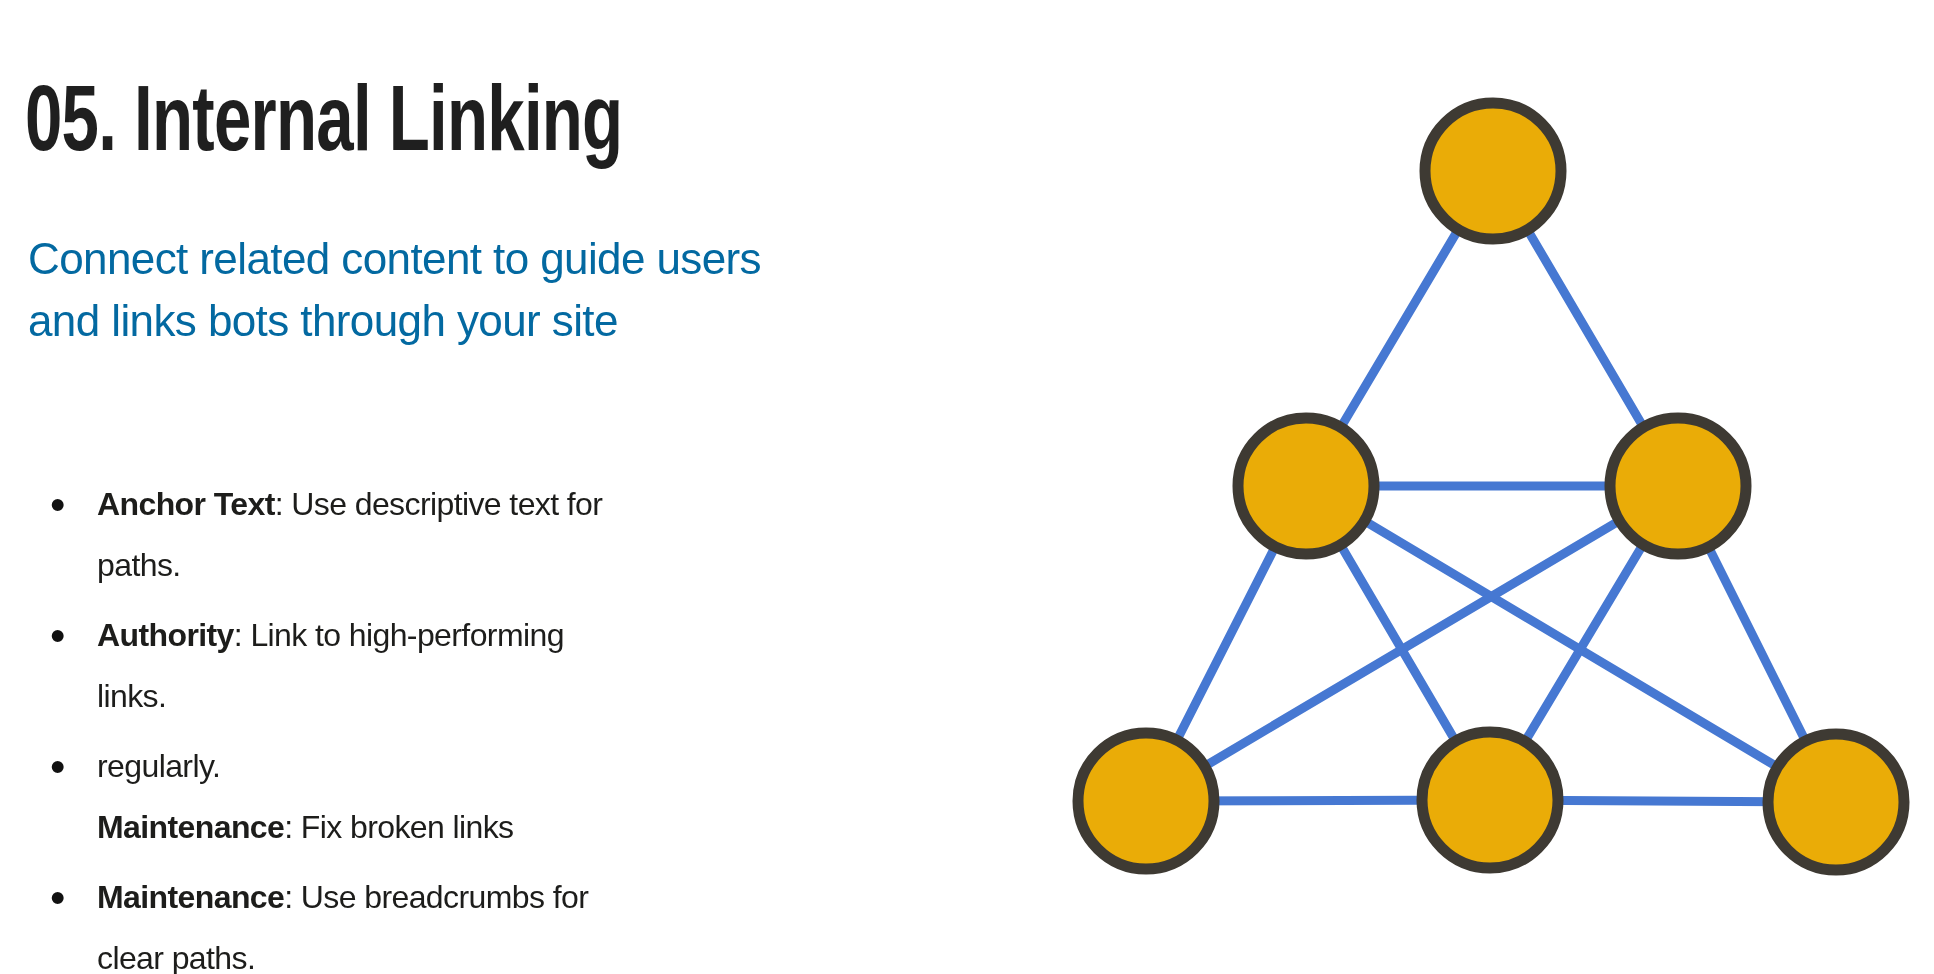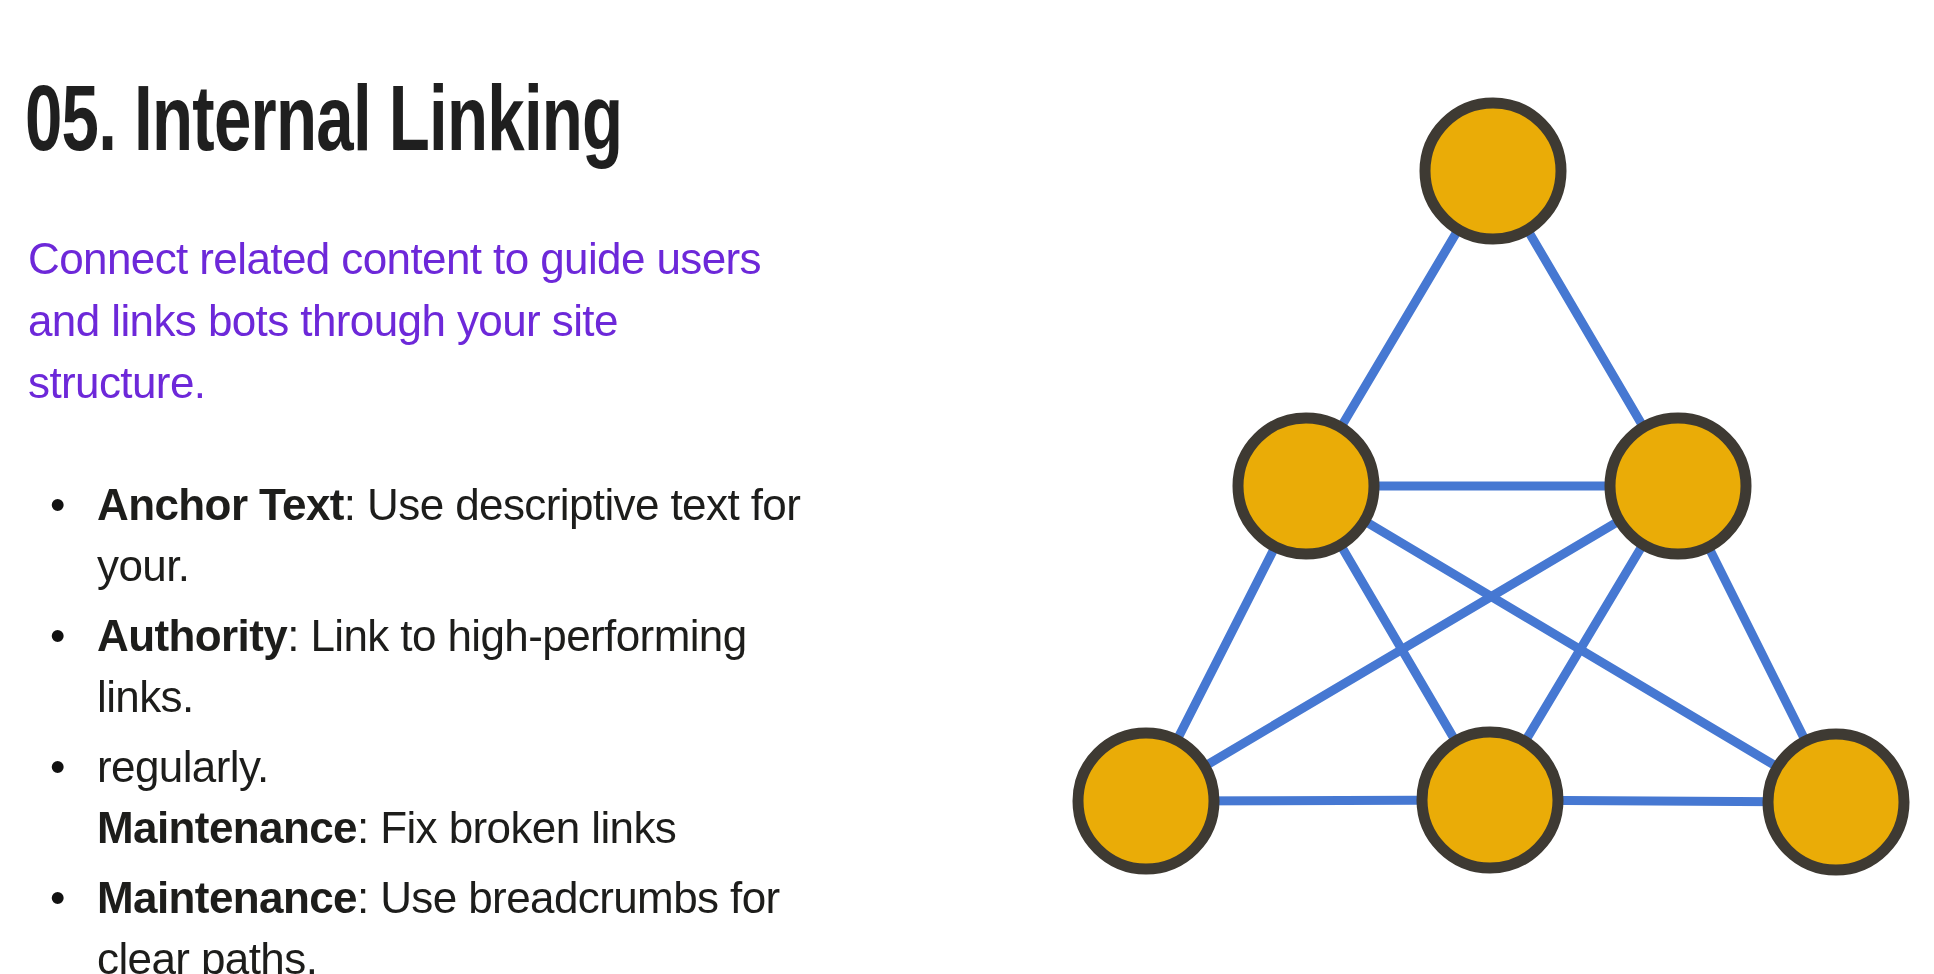--- a/index.html
+++ b/index.html
@@ -32,42 +32,42 @@
     transform-origin: left top;
     white-space: nowrap;
   }
   .intro {
     position: absolute;
     left: 28px;
     top: 228px;
     font-size: 44px;
     line-height: 62px;
     letter-spacing: -0.6px;
-    color: #6d28d9;
+    color: #0369a1;
   }
   .intro .line { white-space: nowrap; }
   .bullets {
     position: absolute;
     left: 50px;
     top: 474px;
   }
   .bullet-item {
     display: flex;
     align-items: flex-start;
     margin-bottom: 9px;
   }
   .bullet-marker {
     width: 47px;
     flex: 0 0 47px;
     font-size: 44px;
     line-height: 61px;
     color: #111;
   }
   .bullet-text {
-    font-size: 44px;
+    font-size: 32px;
     line-height: 61px;
     letter-spacing: -0.6px;
   }
   .bullet-text .t { font-weight: 700; }
   .bullet-text .line { white-space: nowrap; }
   .graph-wrap {
     position: absolute;
     inset: 0;
     pointer-events: none;
   }
@@ -76,30 +76,29 @@
 </head>
 <body>
 
 <div class="slide">
 
   <h1 class="title">05. Internal Linking</h1>
 
   <div class="intro">
     <div class="line">Connect related content to guide users</div>
     <div class="line">and links bots through your site</div>
-    <div class="line">structure.</div>
   </div>
 
   <div class="bullets">
 
     <div class="bullet-item">
       <div class="bullet-marker">•</div>
       <div class="bullet-text">
         <div class="line"><span class="t">Anchor Text</span><span>: Use descriptive text for</span></div>
-        <div class="line">your.</div>
+        <div class="line">paths.</div>
       </div>
     </div>
 
     <div class="bullet-item">
       <div class="bullet-marker">•</div>
       <div class="bullet-text">
         <div class="line"><span class="t">Authority</span><span>: Link to high-performing</span></div>
         <div class="line">links.</div>
       </div>
     </div>

